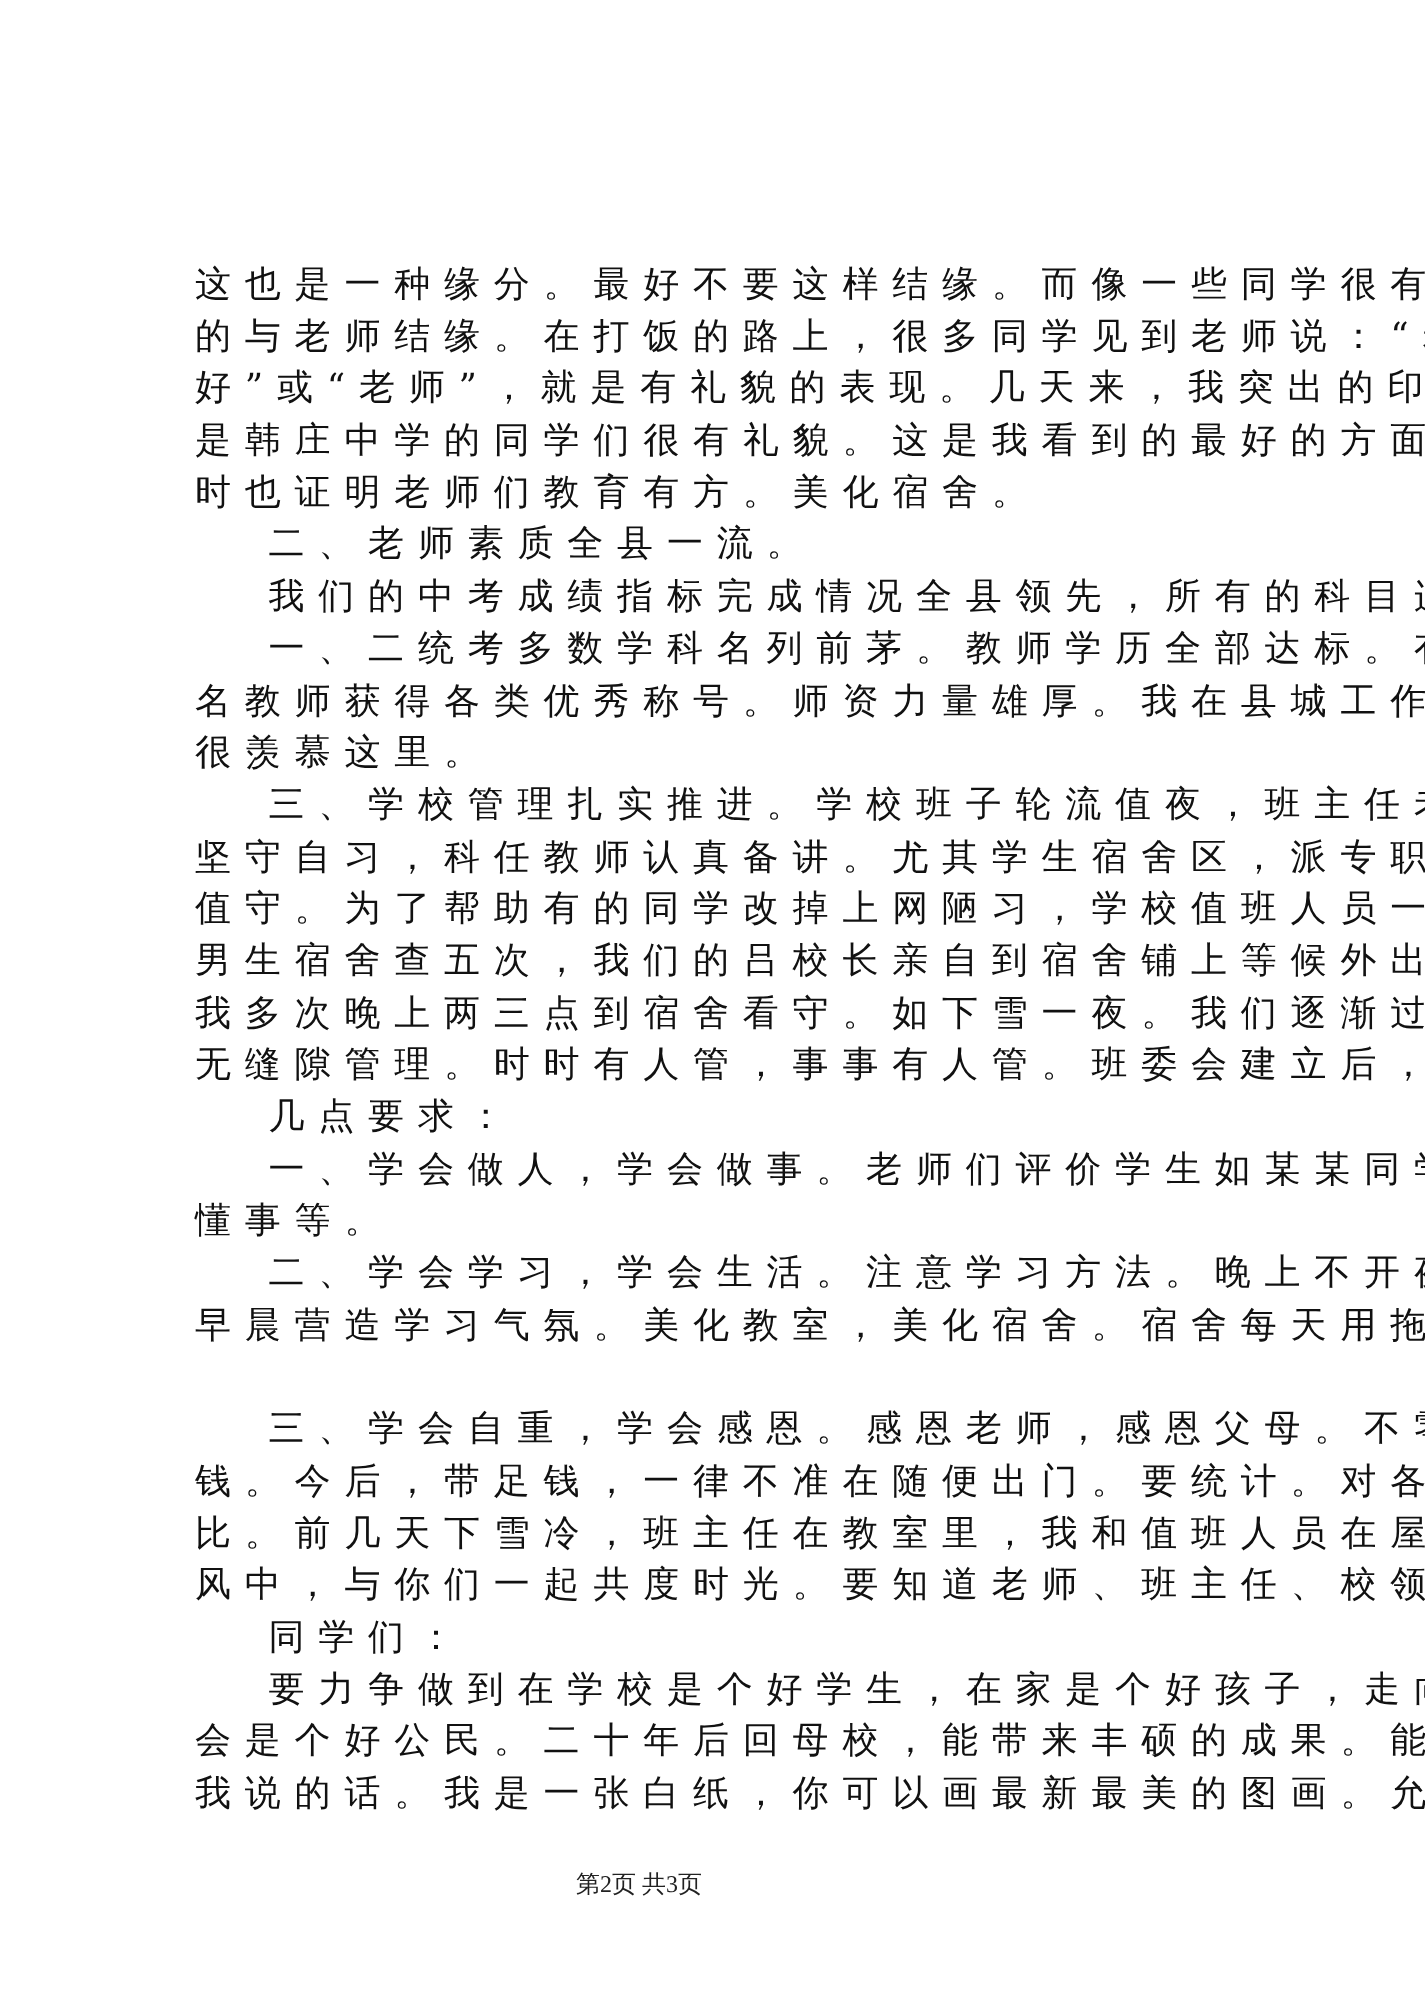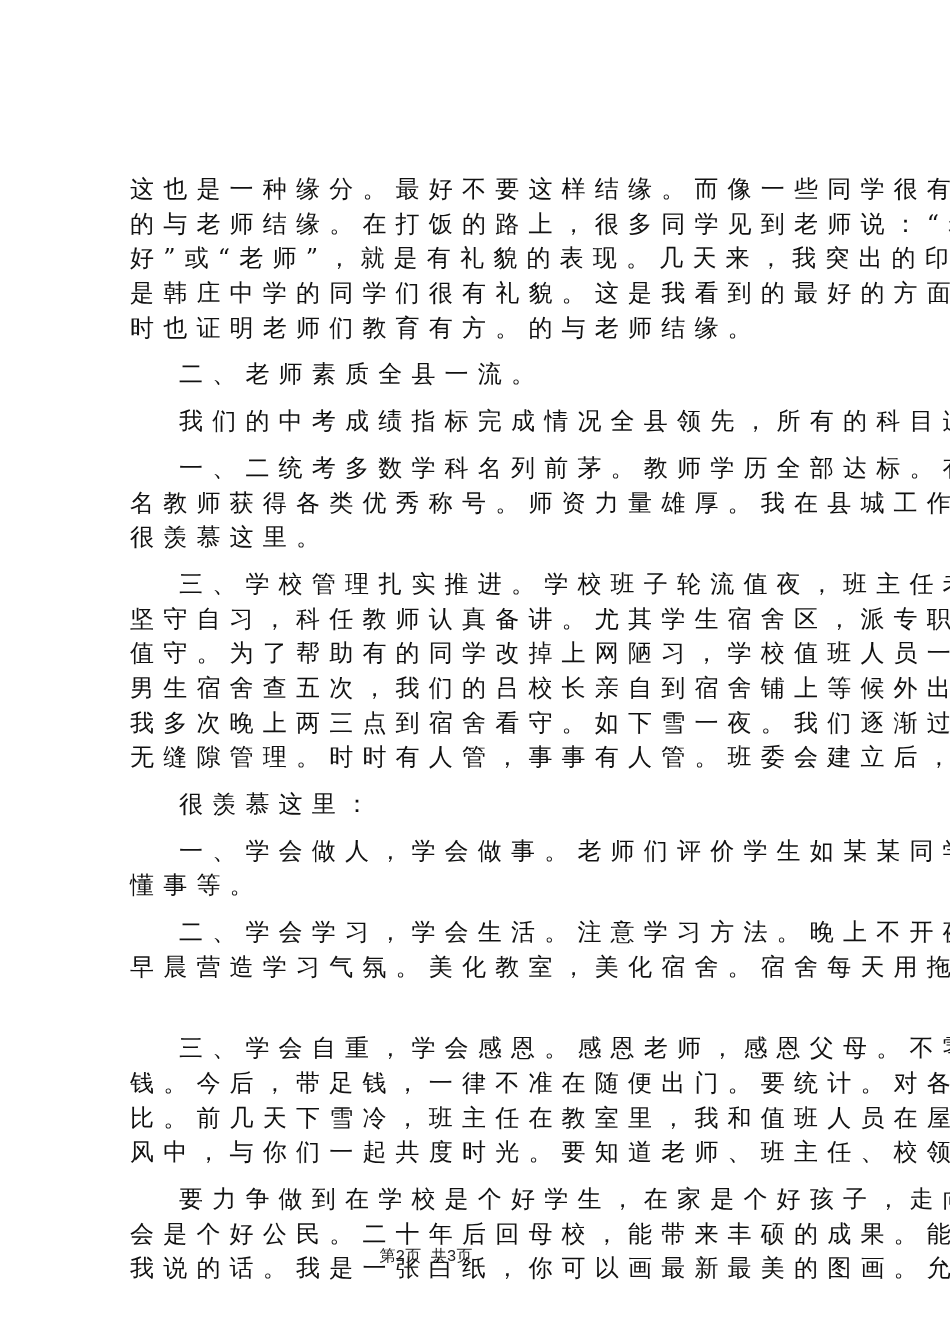--- a/index.html
+++ b/index.html
@@ -7,55 +7,56 @@
   .page {
     position: absolute; left: 0; top: 0; width: 950px; height: 1344px; background: #fff;
   }
   .text-body {
     position: absolute; left: 130px; top: 172px; width: 712px;
     font-family: "DejaVu Serif", "Liberation Serif", serif;
     font-size: 24px; line-height: 34.7px; color: #111;
     letter-spacing: 9.2px;
   }
   .line { display: block; white-space: nowrap; height: 34.7px; }
-  .indent { padding-left: 49px; margin-top: 12px; }
+  .indent { padding-left: 49px; }
   .footer {
     position: absolute; left: 0; width: 852px; top: 1246px; text-align: center;
-    font-family: Liberation Mono, monospace; font-size: 16px; color: #222;
+    font-family: Liberation Serif, serif; font-size: 16px; color: #222;
   }
 </style>
 </head>
 <body>
 
 <div class="page">
   <div class="text-body" id="text-body">
       <span class="line">这也是一种缘分。最好不要这样结缘。而像一些同学很有礼貌</span>
       <span class="line">的与老师结缘。在打饭的路上，很多同学见到老师说：“老师</span>
       <span class="line">好”或“老师”，就是有礼貌的表现。几天来，我突出的印象</span>
       <span class="line">是韩庄中学的同学们很有礼貌。这是我看到的最好的方面。同</span>
-      <span class="line">时也证明老师们教育有方。的与老师结缘。</span>
+      <span class="line">时也证明老师们教育有方。美化宿舍。</span>
       <span class="line indent">二、老师素质全县一流。</span>
       <span class="line indent">我们的中考成绩指标完成情况全县领先，所有的科目连续</span>
       <span class="line indent">一、二统考多数学科名列前茅。教师学历全部达标。有多</span>
       <span class="line">名教师获得各类优秀称号。师资力量雄厚。我在县城工作时就</span>
       <span class="line">很羡慕这里。</span>
       <span class="line indent">三、学校管理扎实推进。学校班子轮流值夜，班主任老师</span>
       <span class="line">坚守自习，科任教师认真备讲。尤其学生宿舍区，派专职教师</span>
       <span class="line">值守。为了帮助有的同学改掉上网陋习，学校值班人员一夜到</span>
       <span class="line">男生宿舍查五次，我们的吕校长亲自到宿舍铺上等候外出人员。</span>
       <span class="line">我多次晚上两三点到宿舍看守。如下雪一夜。我们逐渐过渡到</span>
       <span class="line">无缝隙管理。时时有人管，事事有人管。班委会建立后，我们</span>
-      <span class="line indent">很羡慕这里：</span>
+      <span class="line indent">几点要求：</span>
       <span class="line indent">一、学会做人，学会做事。老师们评价学生如某某同学挺</span>
       <span class="line">懂事等。</span>
       <span class="line indent">二、学会学习，学会生活。注意学习方法。晚上不开夜车，</span>
       <span class="line">早晨营造学习气氛。美化教室，美化宿舍。宿舍每天用拖布托。</span>
       <span class="line"></span>
       <span class="line indent">三、学会自重，学会感恩。感恩老师，感恩父母。不零花</span>
       <span class="line">钱。今后，带足钱，一律不准在随便出门。要统计。对各班评</span>
       <span class="line">比。前几天下雪冷，班主任在教室里，我和值班人员在屋外寒</span>
       <span class="line">风中，与你们一起共度时光。要知道老师、班主任、校领导都</span>
+      <span class="line indent">同学们：</span>
       <span class="line indent">要力争做到在学校是个好学生，在家是个好孩子，走向社</span>
       <span class="line">会是个好公民。二十年后回母校，能带来丰硕的成果。能想起</span>
       <span class="line">我说的话。我是一张白纸，你可以画最新最美的图画。允许同</span>
     </div>
   <div class="footer">第2页 共3页</div>
 </div>
 
 </body></html>

